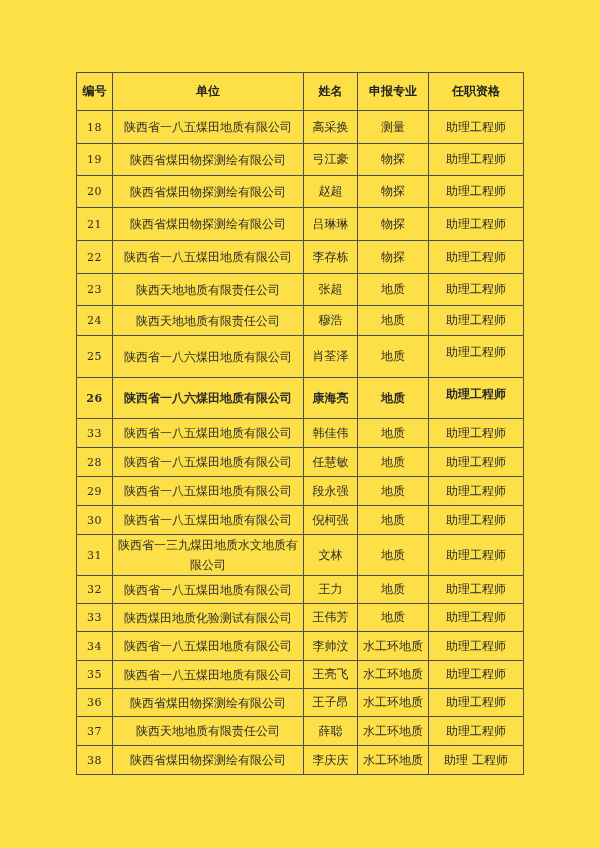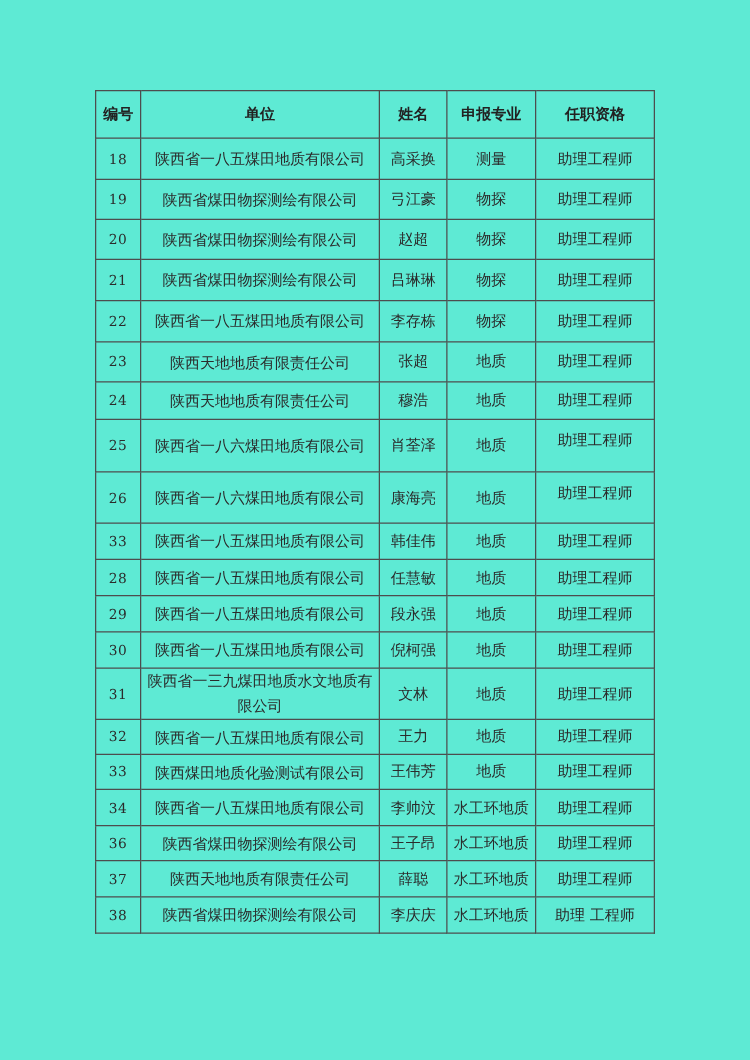--- a/index.html
+++ b/index.html
@@ -4,21 +4,21 @@
 <style>
   html, body {
     margin: 0;
     padding: 0;
     background: #ffffff;
   }
   .page {
     position: relative;
     width: 600px;
     height: 848px;
-    background: #5eead4;
+    background: #fde047;
     font-family: "DejaVu Serif", "Liberation Serif", serif;
     overflow: hidden;
   }
   table.roster {
     position: absolute;
     left: 76px;
     top: 72px;
     width: 447px;
     border-collapse: collapse;
     table-layout: fixed;
@@ -114,21 +114,21 @@
           <td>地质</td>
           <td>助理工程师</td>
         </tr>
         <tr style="height: 42px;">
           <td class="num">25</td>
           <td class="unit">陕西省一八六煤田地质有限公司</td>
           <td>肖荃泽</td>
           <td>地质</td>
           <td class="qual-top">助理工程师</td>
         </tr>
-        <tr style="height: 41px;">
+        <tr style="height: 41px; font-weight: bold;">
           <td class="num">26</td>
           <td class="unit">陕西省一八六煤田地质有限公司</td>
           <td>康海亮</td>
           <td>地质</td>
           <td class="qual-top">助理工程师</td>
         </tr>
         <tr style="height: 29px;">
           <td class="num">33</td>
           <td class="unit">陕西省一八五煤田地质有限公司</td>
           <td>韩佳伟</td>
@@ -174,20 +174,27 @@
           <td class="num">33</td>
           <td class="unit">陕西煤田地质化验测试有限公司</td>
           <td>王伟芳</td>
           <td>地质</td>
           <td>助理工程师</td>
         </tr>
         <tr style="height: 29px;">
           <td class="num">34</td>
           <td class="unit">陕西省一八五煤田地质有限公司</td>
           <td>李帅汶</td>
+          <td>水工环地质</td>
+          <td>助理工程师</td>
+        </tr>
+        <tr style="height: 28px;">
+          <td class="num">35</td>
+          <td class="unit">陕西省一八五煤田地质有限公司</td>
+          <td>王亮飞</td>
           <td>水工环地质</td>
           <td>助理工程师</td>
         </tr>
         <tr style="height: 28px;">
           <td class="num">36</td>
           <td class="unit">陕西省煤田物探测绘有限公司</td>
           <td>王子昂</td>
           <td>水工环地质</td>
           <td>助理工程师</td>
         </tr>

